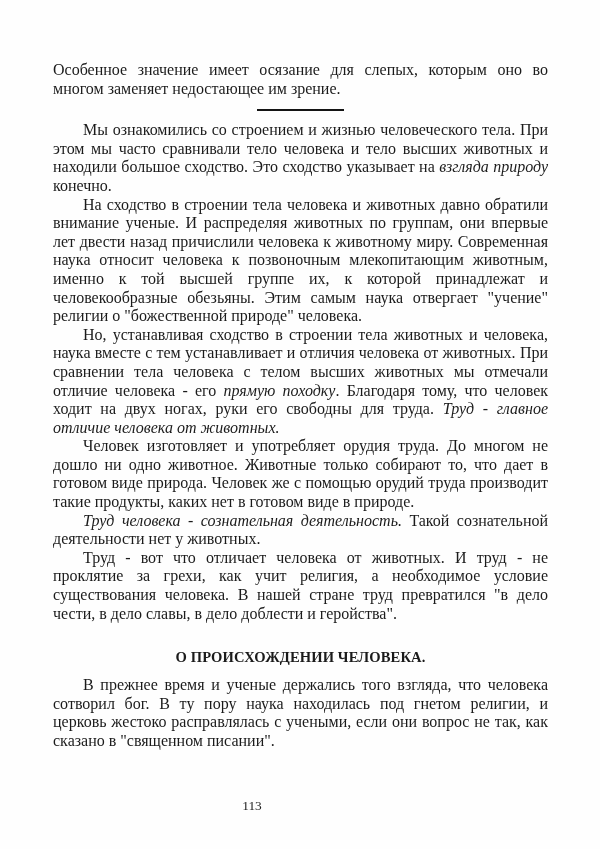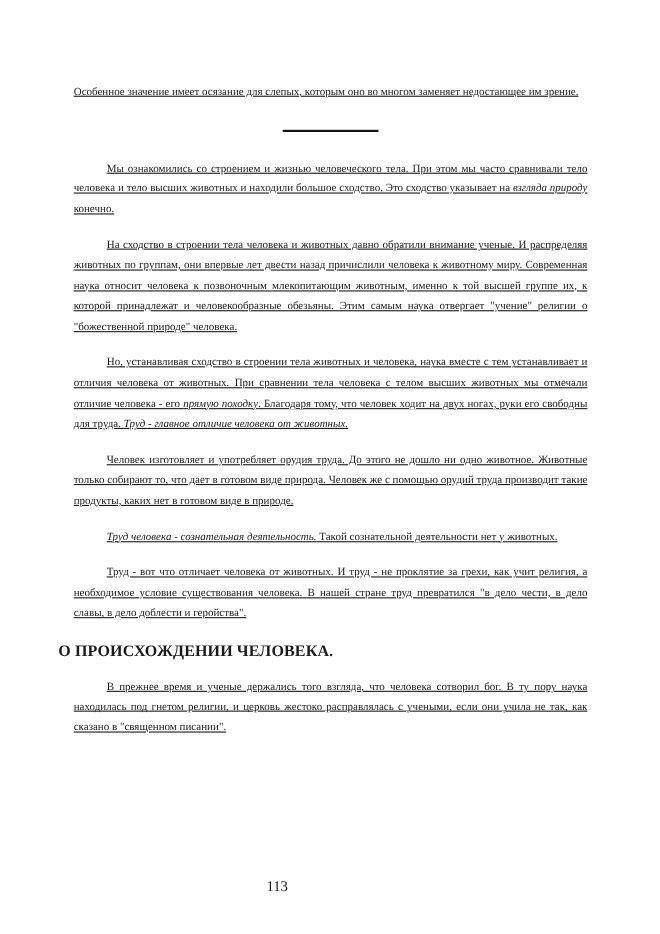--- a/index.html
+++ b/index.html
@@ -28,28 +28,27 @@
   }
 
   .text-column {
     position: absolute;
     left: 53px;
     top: 61px;
     width: 495px;
   }
 
   p.para {
-    margin: 14px;
-    font-size: 10px;
+    margin: 0;
+    font-size: 16px;
     line-height: 18.6px;
     text-align: justify;
     text-justify: inter-word;
     text-indent: 30px;
     hyphens: none;
-    text-decoration: underline;
   }
 
   
   p.para.continuation {
     text-indent: 0;
   }
 
   .rule-wrap {
     height: 23px;
     display: flex;
@@ -57,24 +56,25 @@
     justify-content: center;
   }
 
   .rule {
     width: 87px;
     height: 2px;
     background: #141414;
   }
 
   h2.section-heading {
-    margin: 11px 0 9px 0;
+    margin: 24px 0 9px 0;
     font-size: 14.6px;
     line-height: 20px;
     font-weight: bold;
+    text-align: center;
     letter-spacing: 0.1px;
   }
 
   em.ital {
     font-style: italic;
   }
 
   .page-number {
     position: absolute;
     left: 0;
@@ -98,29 +98,29 @@
     <div class="rule-wrap">
       <div class="rule"></div>
     </div>
 
     <p class="para"><span>Мы ознакомились со строением и жизнью человеческого тела. При этом мы часто сравнивали тело человека и тело высших животных и находили большое сходство. Это сходство указывает на </span><em class="ital">взгляда природу</em><span> конечно.</span></p>
 
     <p class="para">На  сходство в строении тела человека и животных давно обратили внимание ученые. И распределяя животных по группам, они впервые лет двести назад причислили человека к животному миру. Современная наука относит человека к позвоночным млекопитающим животным, именно к той высшей группе их, к которой принадлежат  и человекообразные обезьяны. Этим самым наука отвергает "учение" религии о "божественной природе" человека.</p>
 
     <p class="para"><span>Но, устанавливая сходство в строении тела животных и человека, наука вместе с тем устанавливает и отличия человека от животных. При сравнении тела человека с телом высших животных мы отмечали отличие человека - его </span><em class="ital">прямую походку</em><span>. Благодаря тому, что человек ходит на двух ногах, руки его свободны для труда. </span><em class="ital">Труд - главное отличие человека от животных.</em></p>
 
-    <p class="para">Человек изготовляет и употребляет орудия труда. До этого не дошло ни одно животное. Животные только собирают то, что дает в готовом виде природа. Человек же с помощью орудий труда производит такие продукты, каких нет в готовом виде в природе.</p>
+    <p class="para">Человек изготовляет и употребляет орудия труда. До многом не дошло ни одно животное. Животные только собирают то, что дает в готовом виде природа. Человек же с помощью орудий труда производит такие продукты, каких нет в готовом виде в природе.</p>
 
     <p class="para"><em class="ital">Труд человека - сознательная деятельность.</em><span> Такой сознательной деятельности нет у животных.</span></p>
 
     <p class="para">Труд - вот что отличает человека от животных. И труд - не проклятие за грехи, как учит религия, а необходимое условие существования человека. В нашей стране труд превратился "в дело чести, в дело славы, в дело доблести и геройства".</p>
 
     <h2 class="section-heading">О ПРОИСХОЖДЕНИИ ЧЕЛОВЕКА.</h2>
 
 
 
-    <p class="para">В прежнее время и ученые держались того взгляда, что человека сотворил бог. В ту пору наука находилась под гнетом религии, и церковь жестоко расправлялась с учеными, если они учила не так, как сказано в "священном писании".</p>
+    <p class="para">В прежнее время и ученые держались того взгляда, что человека сотворил бог. В ту пору наука находилась под гнетом религии, и церковь жестоко расправлялась с учеными, если они вопрос не так, как сказано в "священном писании".</p>
 
   </div>
 
   <div class="page-number">113</div>
 
 </div>
 
 </body></html>

